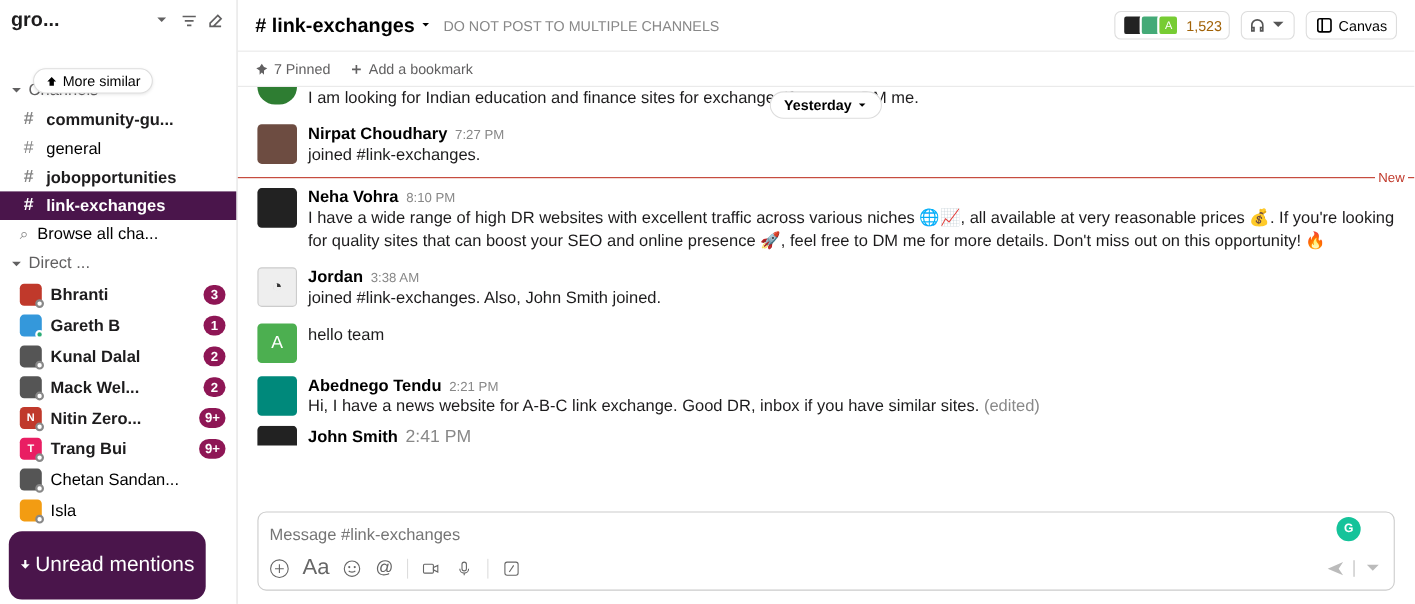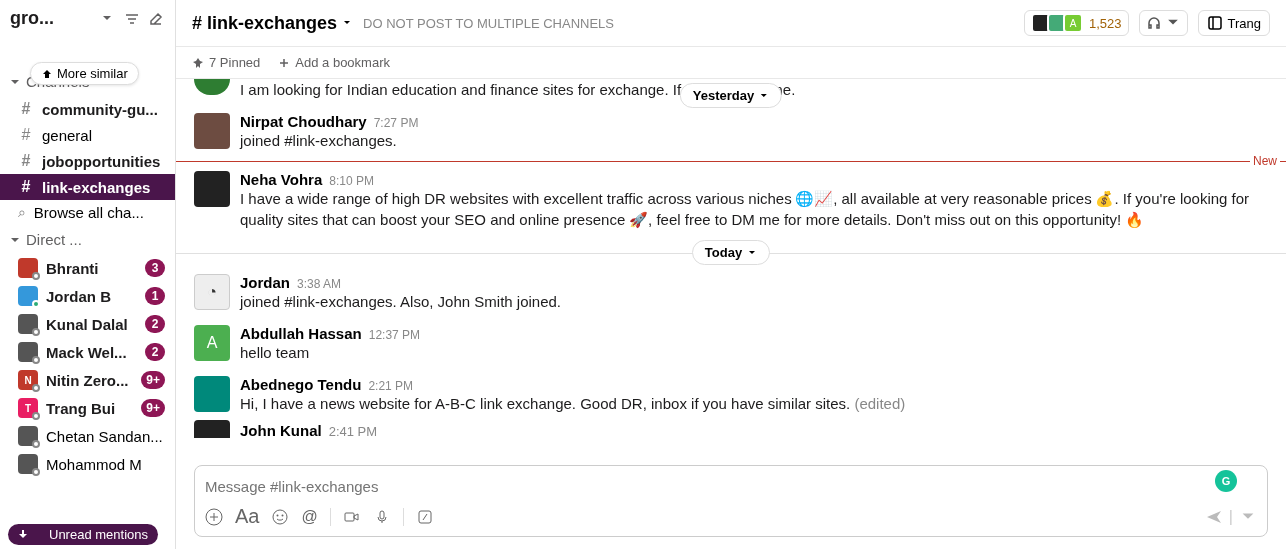--- a/index.html
+++ b/index.html
@@ -1,17 +1,17 @@
 <!DOCTYPE html>
 <html><head>
 <meta charset="utf-8">
 <style>
 *{margin:0;padding:0;box-sizing:border-box;font-family:-apple-system,BlinkMacSystemFont,"Segoe UI",Helvetica,Arial,sans-serif}
 body{display:flex;height:549px;width:1286px;overflow:hidden;background:#fff}
-.sidebar{width:176px;background:#fff;border-right:1px solid #e0e0e0;display:flex;flex-direction:column;font-size:15px;overflow:hidden;position:relative}
+.sidebar{width:216px;background:#fff;border-right:1px solid #e0e0e0;display:flex;flex-direction:column;font-size:15px;overflow:hidden;position:relative}
 .sb-head{display:flex;align-items:center;padding:8px 10px;gap:6px}
 .sb-title{font-weight:900;font-size:18px;color:#1d1c1d;flex:1;white-space:nowrap;overflow:hidden;text-overflow:ellipsis}
 .sb-ic{width:18px;height:18px;display:flex;align-items:center;justify-content:center;color:#616061}
 .sb-ic svg{width:16px;height:16px}
 .unreads-pill{position:absolute;top:62px;left:30px;background:#fff;border:1px solid #ddd;border-radius:14px;padding:3px 10px;font-size:13px;display:flex;align-items:center;gap:4px;z-index:5;box-shadow:0 1px 3px rgba(0,0,0,.1)}
 .unreads-pill svg{width:12px;height:12px}
 .sb-section{padding:6px 10px;display:flex;align-items:center;gap:6px;color:#616061;font-size:15px}
 .sb-section svg{width:10px;height:10px}
 .sb-item{padding:4px 10px 4px 18px;display:flex;align-items:center;gap:8px;cursor:pointer;white-space:nowrap;overflow:hidden}
 .sb-item.bold{font-weight:700;color:#1d1c1d}
@@ -22,21 +22,21 @@
 .sb-item .badge{background:#8e1655;color:#fff;border-radius:9px;min-width:20px;height:18px;font-size:12px;font-weight:700;display:flex;align-items:center;justify-content:center;padding:0 5px}
 .sb-item .av{width:20px;height:20px;border-radius:4px;background:#555;color:#fff;font-size:10px;display:flex;align-items:center;justify-content:center;position:relative}
 .sb-item .av.red{background:#c0392b}
 .sb-item .av.pink{background:#e91e63}
 .sb-item .av.yellow{background:#f39c12}
 .sb-item .av.blue{background:#3498db}
 .sb-item .av .pres{position:absolute;width:8px;height:8px;border-radius:50%;background:#2bac76;border:2px solid #fff;bottom:-2px;right:-2px}
 .sb-item .av .pres.off{background:#fff;border:2px solid #888}
 .sb-item .lup{color:#868686;font-size:14px}
 .sb-foot{margin-top:auto;padding:4px 8px}
-.sb-foot-pill{background:#4a154b;color:#fff;border-radius:12px;padding:3px 10px;font-size:13px;display:inline-flex;align-items:center;gap:21px}
+.sb-foot-pill{background:#4a154b;color:#fff;border-radius:12px;padding:20px 10px;font-size:19px;display:inline-flex;align-items:center;gap:4px}
 .main{flex:1;display:flex;flex-direction:column;min-width:0}
 .mh{display:flex;align-items:center;padding:10px 16px;border-bottom:1px solid #e8e8e8;gap:10px}
 .mh-title{font-weight:900;font-size:18px;display:flex;align-items:center;gap:4px}
 .mh-topic{color:#888;font-size:13px}
 .mh-right{margin-left:auto;display:flex;align-items:center;gap:10px}
 .members{display:flex;align-items:center;border:1px solid #ddd;border-radius:6px;padding:2px 6px;gap:2px}
 .members .stack{display:flex}
 .members .stack span{width:20px;height:20px;border-radius:4px;margin-left:-4px;border:2px solid #fff}
 .members .stack span:nth-child(1){background:#222;margin-left:0}
 .members .stack span:nth-child(2){background:#4a7}
@@ -75,21 +75,21 @@
 .comp-in{border:none;outline:none;width:100%;font-size:15px;color:#888;background:transparent;padding:4px 0}
 .comp-row{display:flex;align-items:center;gap:12px;margin-top:6px;color:#666}
 .comp-row svg{width:18px;height:18px}
 .comp-row .sep{width:1px;height:18px;background:#ddd}
 .comp-row .end{margin-left:auto;display:flex;align-items:center;gap:6px;color:#bbb}
 .grammarly{position:absolute;right:30px;width:22px;height:22px;border-radius:50%;background:#15c39a;display:flex;align-items:center;justify-content:center;color:#fff;font-size:11px;font-weight:700}
 .msg-trunc{display:flex;padding:0 18px 0;gap:10px;align-items:flex-start;height:18px;overflow:hidden}
 .msg-trunc .av{width:36px;height:36px;border-radius:4px;background:#222;flex-shrink:0}
 .msg-trunc .hdr{display:flex;align-items:baseline;gap:7px;padding-top:2px}
 .msg-trunc .nm{font-weight:900;font-size:15px}
-.msg-trunc .tm{font-size:13px;color:#888}
+.msg-trunc .tm{font-size:16px;color:#888}
 .chev{display:inline-block}
 </style>
 </head>
 <body>
 
 <div class="sidebar">
   <div class="sb-head">
     <span class="sb-title">gro...</span>
     <span class="sb-ic chev"><svg viewBox="0 0 16 16">
           <path fill="currentColor" d="M4 6l4 4 4-4z"></path>
@@ -151,21 +151,21 @@
         <span class="av red">
           <span class="pres off"></span>
         </span>
         <span class="txt">Bhranti</span>
         <span class="badge">3</span>
       </div>
       <div class="sb-item bold">
         <span class="av blue">
           <span class="pres"></span>
         </span>
-        <span class="txt">Jordan B</span>
+        <span class="txt">Gareth B</span>
         <span class="badge">1</span>
       </div>
       <div class="sb-item bold">
         <span class="av dark">
           <span class="pres off"></span>
         </span>
         <span class="txt">Kunal Dalal</span>
         <span class="badge">2</span>
       </div>
       <div class="sb-item bold">
@@ -183,20 +183,26 @@
       <div class="sb-item bold">
         <span class="av pink">T<span class="pres off"></span></span>
         <span class="txt">Trang Bui</span>
         <span class="badge">9+</span>
       </div>
       <div class="sb-item">
         <span class="av dark">
           <span class="pres off"></span>
         </span>
         <span class="txt">Chetan Sandan...</span>
+      </div>
+      <div class="sb-item">
+        <span class="av yellow">
+          <span class="pres off"></span>
+        </span>
+        <span class="txt">Isla</span>
       </div>
       <div class="sb-item">
         <span class="av dark">
           <span class="pres off"></span>
         </span>
         <span class="txt">Mohammod M</span>
       </div>
     </div>
   <div class="sb-foot">
     <div class="sb-foot-pill">
@@ -232,21 +238,21 @@
           </svg>
         <svg width="10" height="10" viewBox="0 0 10 10">
             <path fill="currentColor" d="M2 3l3 3 3-3z"></path>
           </svg>
       </div>
       <div class="canvas">
         <svg viewBox="0 0 16 16">
             <rect x="2" y="2" width="12" height="12" rx="2" fill="none" stroke="currentColor" stroke-width="1.5"></rect>
             <path stroke="currentColor" stroke-width="1.5" d="M6 2v12"></path>
           </svg>
-        <span>Trang</span>
+        <span>Canvas</span>
       </div>
     </div>
   </div>
   <div class="bmk">
     <div class="bmk-item">
       <svg viewBox="0 0 12 12">
           <path fill="currentColor" d="M6 1l2 3 3 1-3 2v4l-2-2-2 2V7L1 5l3-1z"></path>
         </svg>
       <span>7 Pinned</span>
     </div>
@@ -295,66 +301,54 @@
       <div class="av dark"></div>
       <div class="body">
         <div class="hdr">
             <span class="nm">Neha Vohra</span>
             <span class="tm">8:10 PM</span>
           </div>
         <div class="txt">I have a wide range of high DR websites with excellent traffic across various niches 🌐📈, all available at very reasonable prices 💰. If you're looking for quality sites that can boost your SEO and online presence 🚀, feel free to DM me for more details. Don't miss out on this opportunity! 🔥</div>
       </div>
     </div>
 
-    <div class="divider">
-      <div class="div-pill">
-        <span>Today</span>
-        <svg viewBox="0 0 10 10">
-            <path fill="currentColor" d="M2 3l3 3 3-3z"></path>
-          </svg>
-      </div>
-    </div>
 
     <div class="msg">
       <div class="av dark" style="background:#eee;border:1px solid #ccc;color:#333">◔</div>
       <div class="body">
         <div class="hdr">
             <span class="nm">Jordan</span>
             <span class="tm">3:38 AM</span>
           </div>
         <div class="txt light">joined #link-exchanges. Also, John Smith joined.</div>
       </div>
     </div>
 
     <div class="msg">
       <div class="av lgreen">A</div>
       <div class="body">
-        <div class="hdr">
-            <span class="nm">Abdullah Hassan</span>
-            <span class="tm">12:37 PM</span>
-          </div>
         <div class="txt">hello team</div>
       </div>
     </div>
 
     <div class="msg">
       <div class="av teal"></div>
       <div class="body">
         <div class="hdr">
             <span class="nm">Abednego Tendu</span>
             <span class="tm">2:21 PM</span>
           </div>
         <div class="txt"><span>Hi, I have a news website for A-B-C link exchange. Good DR, inbox if you have similar sites. </span><span class="light">(edited)</span></div>
       </div>
     </div>
 
     <div class="msg-trunc">
       <div class="av"></div>
       <div class="hdr">
-          <span class="nm">John Kunal</span>
+          <span class="nm">John Smith</span>
           <span class="tm">2:41 PM</span>
         </div>
     </div>
   </div>
 
   <div class="composer" style="position:relative">
     <input class="comp-in" placeholder="Message #link-exchanges" style="">
     <div class="grammarly" style="top:4px">G</div>
     <div class="comp-row">
       <svg viewBox="0 0 18 18">

